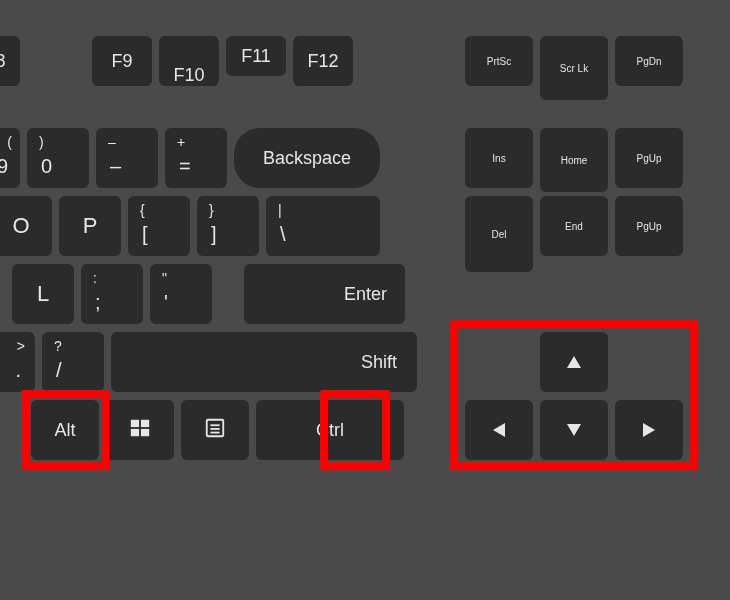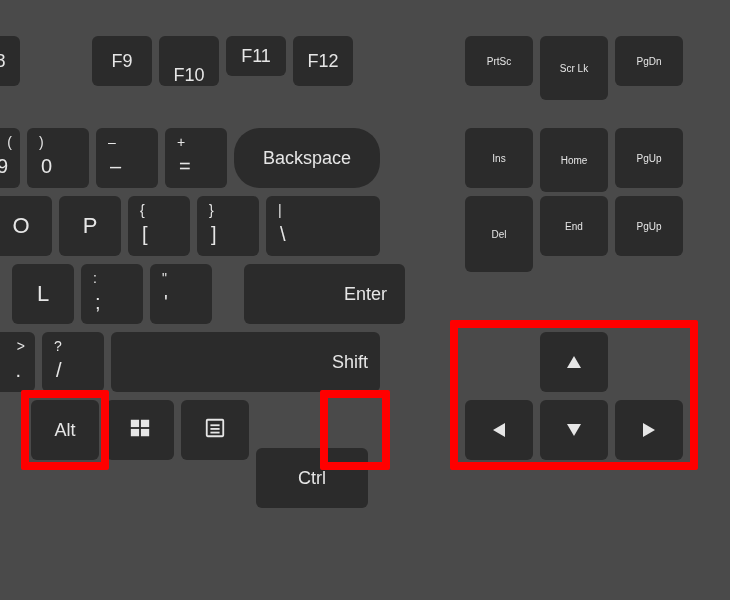--- a/index.html
+++ b/index.html
@@ -156,21 +156,21 @@
 </div>
 
 <div class="key" style="left:-20px; top:332px; width:55px; height:60px;">
   <span class="sec tl" style="left:auto; right:10px;">&gt;</span>
   <span class="main-bl" style="left:auto; right:14px;">.</span>
 </div>
 <div class="key" style="left:42px; top:332px; width:62px; height:60px;">
   <span class="sec tl">?</span>
   <span class="main-bl">/</span>
 </div>
-<div class="key" style="left:111px; top:332px; width:269px; height:60px; justify-content:flex-end; padding-right:12px;">
+<div class="key" style="left:111px; top:332px; width:306px; height:60px; justify-content:flex-end; padding-right:20px;">
   <span>Shift</span>
 </div>
 
 <div class="key" style="left:31px; top:400px; width:68px; height:60px;">
   <span>Alt</span>
 </div>
 <div class="key" style="left:106px; top:400px; width:68px; height:60px;">
   <span>
     <svg class="icon-win" viewBox="0 0 24 24" fill="#e6e6e6">
       <rect x="2" y="3" width="9" height="8"></rect>
@@ -183,21 +183,21 @@
 <div class="key" style="left:181px; top:400px; width:68px; height:60px;">
   <span>
     <svg class="icon-menu" viewBox="0 0 24 24" fill="none" stroke="#e6e6e6" stroke-width="2">
       <rect x="3" y="3" width="18" height="18" rx="1"></rect>
       <line x1="7" y1="9" x2="17" y2="9"></line>
         <line x1="7" y1="13" x2="17" y2="13"></line>
         <line x1="7" y1="17" x2="17" y2="17"></line>
     </svg>
   </span>
 </div>
-<div class="key" style="left:256px; top:400px; width:112px; height:60px;margin-top:48px;">
+<div class="key" style="left:256px; top:400px; width:148px; height:60px;">
   <span>Ctrl</span>
 </div>
 
 <div class="key" style="left:540px; top:332px; width:68px; height:60px;">
   <span class="arrow-tri arrow-up"></span>
 </div>
 <div class="key" style="left:465px; top:400px; width:68px; height:60px;">
   <span class="arrow-tri arrow-left"></span>
 </div>
 <div class="key" style="left:540px; top:400px; width:68px; height:60px;">

